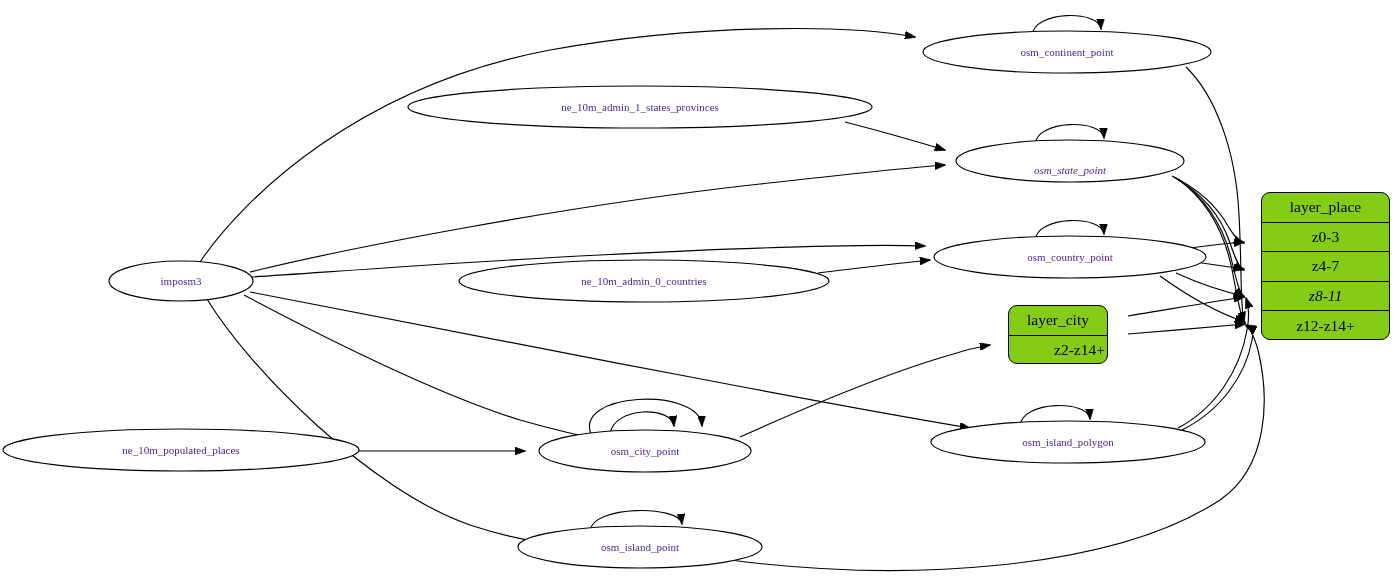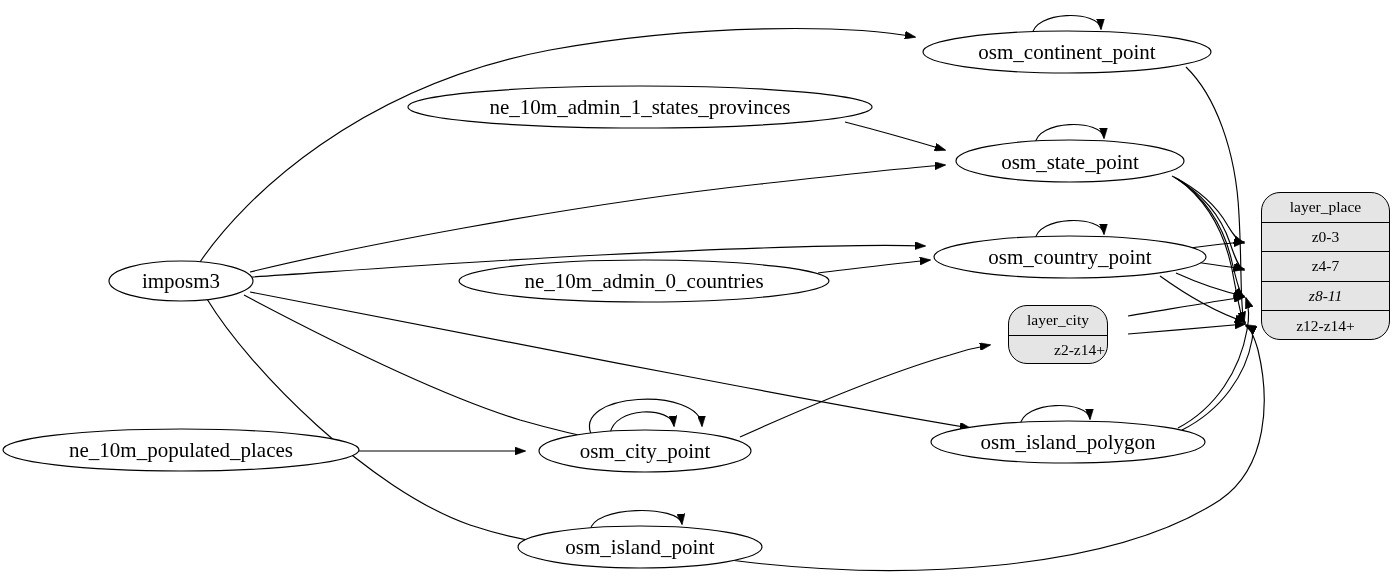--- a/index.html
+++ b/index.html
@@ -3,23 +3,23 @@
 <meta charset="utf-8">
 <style>
   html,body{margin:0;padding:0;background:#ffffff;}
   #canvas{position:relative;width:1395px;height:580px;background:#ffffff;overflow:hidden;
     font-family:"Liberation Serif","DejaVu Serif",serif;}
   svg.layer{position:absolute;left:0;top:0;width:1395px;height:580px;overflow:visible;}
   .edge{fill:none;stroke:#000000;stroke-width:1.15px;}
   .arrow{fill:#000000;stroke:#000000;stroke-width:0.6px;}
   .ell{fill:#ffffff;stroke:#000000;stroke-width:1.15px;}
   .node-label{position:absolute;transform:translate(-50%,-50%);
-    font-size:21px;color:#000000;white-space:nowrap;line-height:1;}
+    font-size:11px;color:#4c1d95;white-space:nowrap;line-height:1;}
   .rec{position:absolute;box-sizing:border-box;border:1.2px solid #000;
-    border-radius:19px;background:#e5e5e5;overflow:hidden;}
+    border-radius:9px;background:#84cc16;overflow:hidden;}
   .rec-row{box-sizing:border-box;display:flex;align-items:center;justify-content:center;
     font-size:15.5px;color:#000;white-space:nowrap;border-bottom:1.2px solid #000;}
   .rec-row:last-child{border-bottom:none;}
 </style>
 </head>
 <body>
 
 <div id="canvas">
 
   <svg class="layer" viewBox="0 0 1395 580">
@@ -91,21 +91,21 @@
     <ellipse class="ell" cx="645" cy="451" rx="106" ry="21"></ellipse>
     <ellipse class="ell" cx="1068" cy="442" rx="137" ry="21"></ellipse>
     <ellipse class="ell" cx="640" cy="547" rx="122" ry="21"></ellipse>
   </svg>
 
   <div class="node-label" style="left:181px;top:281px;">imposm3</div>
   <div class="node-label" style="left:640px;top:107px;">ne_10m_admin_1_states_provinces</div>
   <div class="node-label" style="left:644px;top:281px;">ne_10m_admin_0_countries</div>
   <div class="node-label" style="left:181px;top:450px;">ne_10m_populated_places</div>
   <div class="node-label" style="left:1067px;top:52px;">osm_continent_point</div>
-  <div class="node-label" style="left:1070px;top:162px;">osm_state_point</div>
+  <div class="node-label" style="left:1070px;top:170px;font-style:italic;">osm_state_point</div>
   <div class="node-label" style="left:1070px;top:257px;">osm_country_point</div>
   <div class="node-label" style="left:645px;top:451px;">osm_city_point</div>
   <div class="node-label" style="left:1068px;top:442px;text-align:right;">osm_island_polygon</div>
   <div class="node-label" style="left:640px;top:547px;">osm_island_point</div>
 
   <div class="rec" style="left:1261px;top:192px;width:129px;height:148px;">
     <div class="rec-row" style="height:29.6px;">layer_place</div>
     <div class="rec-row" style="height:29.6px;">z0-3</div>
     <div class="rec-row" style="height:29.6px;">z4-7</div>
     <div class="rec-row" style="height:29.6px;font-style:italic;">z8-11</div>

